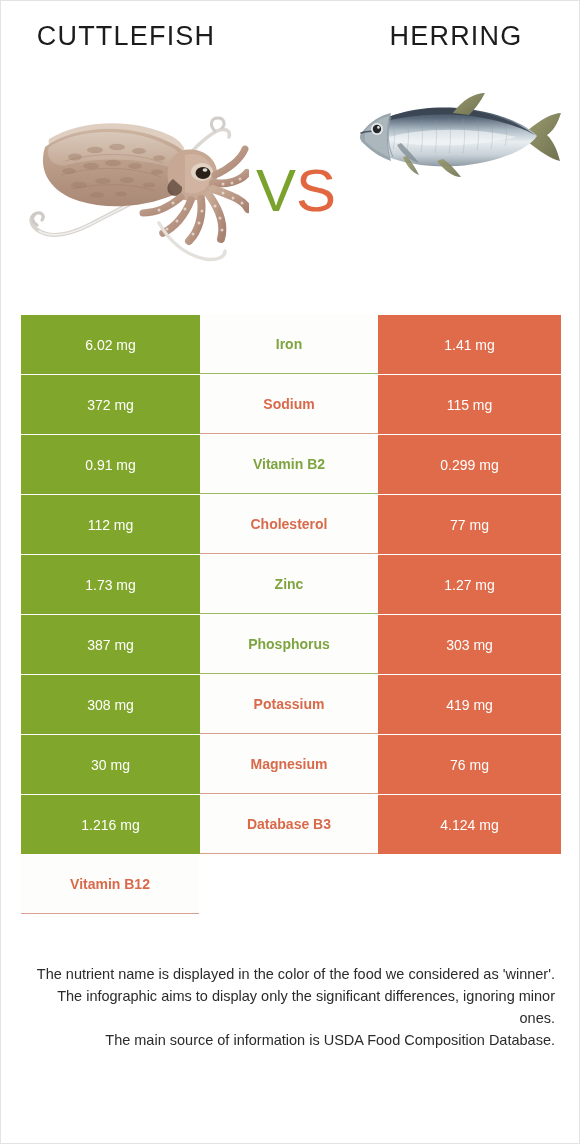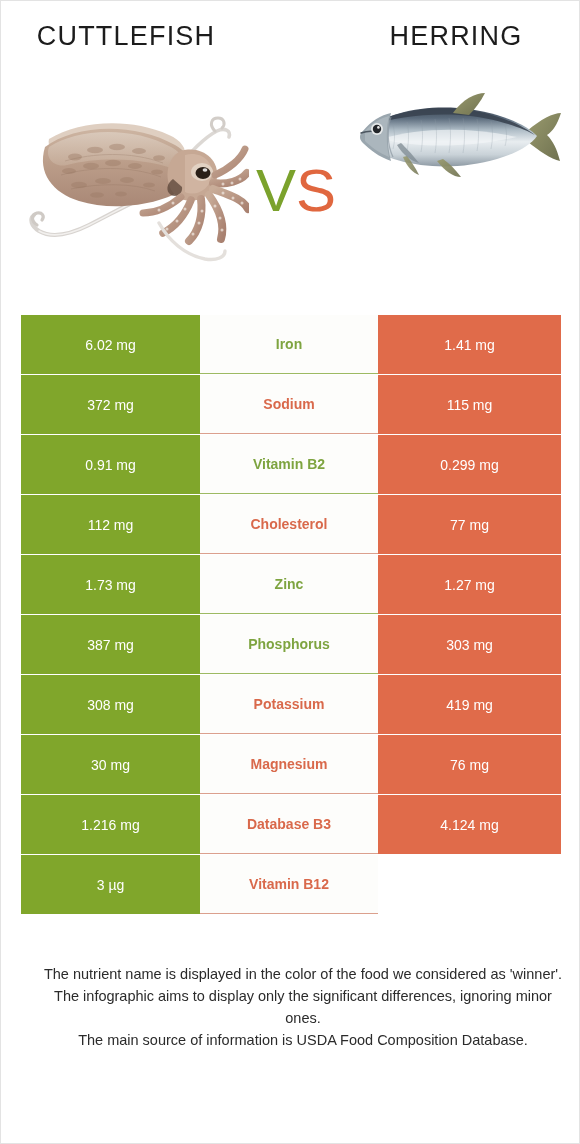--- a/index.html
+++ b/index.html
@@ -113,25 +113,24 @@
   }
   .cell.mid.win-green  { border-bottom: 1px solid #9dba62; color: #7ea440; }
   .cell.mid.win-orange { border-bottom: 1px solid #dba08d; color: #d9694b; }
 
   
   .footer {
     position: absolute;
     left: 26px;
     top: 962px;
     width: 528px;
-    text-align: center;
+    text-align: right;
     font-size: 14.5px;
     line-height: 22px;
     color: #2b2b2b;
-    margin-left: 12px;
   }
   .footer div { white-space: normal; }
 
   
   svg { display: block; }
 </style>
 </head>
 <body>
 
 <div id="page">
@@ -364,21 +363,20 @@
       <div class="cell right">76 mg</div>
     </div>
 
     <div class="row">
       <div class="cell left">1.216 mg</div>
       <div class="cell mid win-orange">Database B3</div>
       <div class="cell right">4.124 mg</div>
     </div>
 
     <div class="row">
-      <div class="cell left">3 µg</div>
       <div class="cell mid win-orange">Vitamin B12</div>
     </div>
 
   </div>
 
   <div class="footer">
     <div>The nutrient name is displayed in the color of the food we considered as 'winner'.</div>
     <div>The infographic aims to display only the significant differences, ignoring minor ones.</div>
     <div>The main source of information is USDA Food Composition Database.</div>
   </div>

